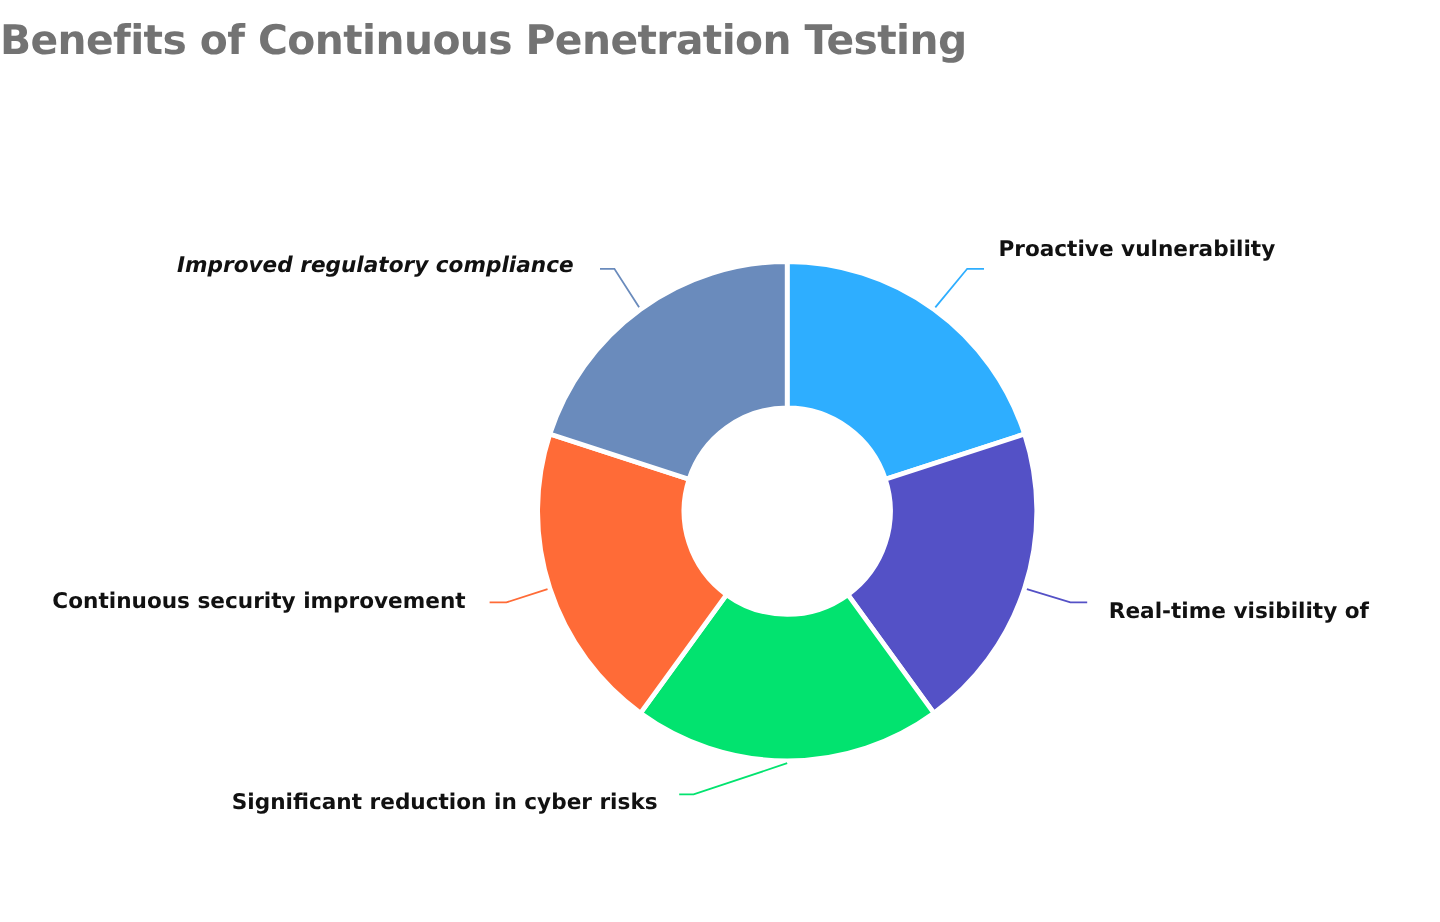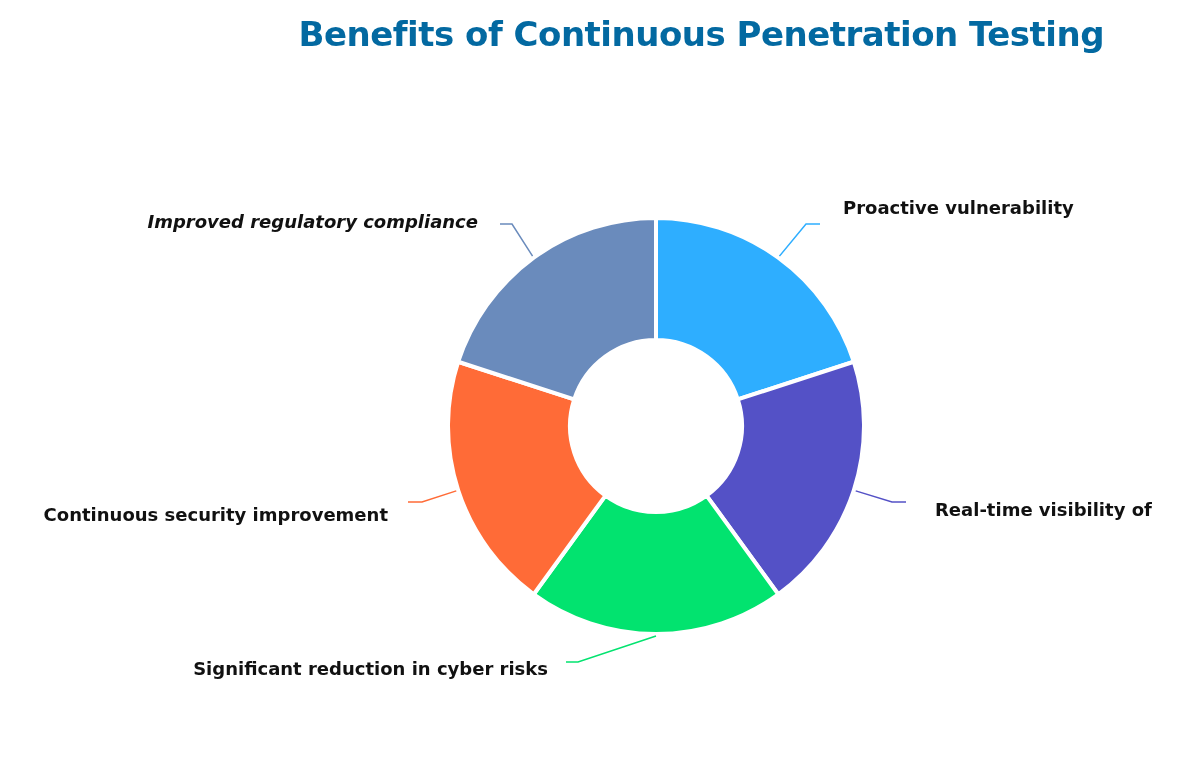--- a/index.html
+++ b/index.html
@@ -1,20 +1,20 @@
 <!DOCTYPE html>
 <html><head>
 <meta charset="utf-8">
 <style>
   html, body { margin: 0; padding: 0; background: #ffffff; }
   body { width: 1200px; height: 768px; position: relative; overflow: hidden; font-family: "DejaVu Sans", sans-serif; }
-  .title { position: absolute; top: 14px; left: 0; width: 1104px; text-align: right; font-size: 34px; font-weight: bold; color: #0369a1; letter-spacing: -0.5px; }
+  .title { position: absolute; top: 14px; left: 0; width: 1104px; text-align: left; font-size: 34px; font-weight: bold; color: #737373; letter-spacing: -0.5px; }
   svg.chart { position: absolute; left: 0; top: 0; }
   .label { position: absolute; font-size: 18px; font-weight: bold; color: #111111; line-height: 28px; white-space: nowrap; }
-  .label.right { text-align: right; margin-left: 11px; }
+  .label.right { text-align: right; }
   .label.left { text-align: right; }
 </style>
 </head>
 <body>
 
 <div class="title">Benefits of Continuous Penetration Testing</div>
 
 <svg class="chart" width="1200" height="768">
   <g id="slices">
       <path d="M656,218 A208,208 0 0 1 853.819755389392,361.72446517001094 L737.7908604013832,399.42453848375453 A86,86 0 0 0 656,340 Z" fill="#2EAEFF" stroke="#ffffff" stroke-width="4" stroke-linejoin="round"></path>
@@ -32,14 +32,14 @@
     </g>
 </svg>
 
 <div class="label right" style="left:832px; top:194px;">
   <div>Proactive vulnerability</div>
 </div>
 <div class="label right" style="left:924px; top:496px;">
   <div>Real-time visibility of</div>
 </div>
 <div class="label left" style="right:652px; top:655px;">Significant reduction in cyber risks</div>
-<div class="label left" style="right:812px; top:488px;margin-top:13px;">Continuous security improvement</div>
+<div class="label left" style="right:812px; top:488px;">Continuous security improvement</div>
 <div class="label left" style="right:722px; top:208px;font-style:italic;">Improved regulatory compliance</div>
 
 </body></html>

